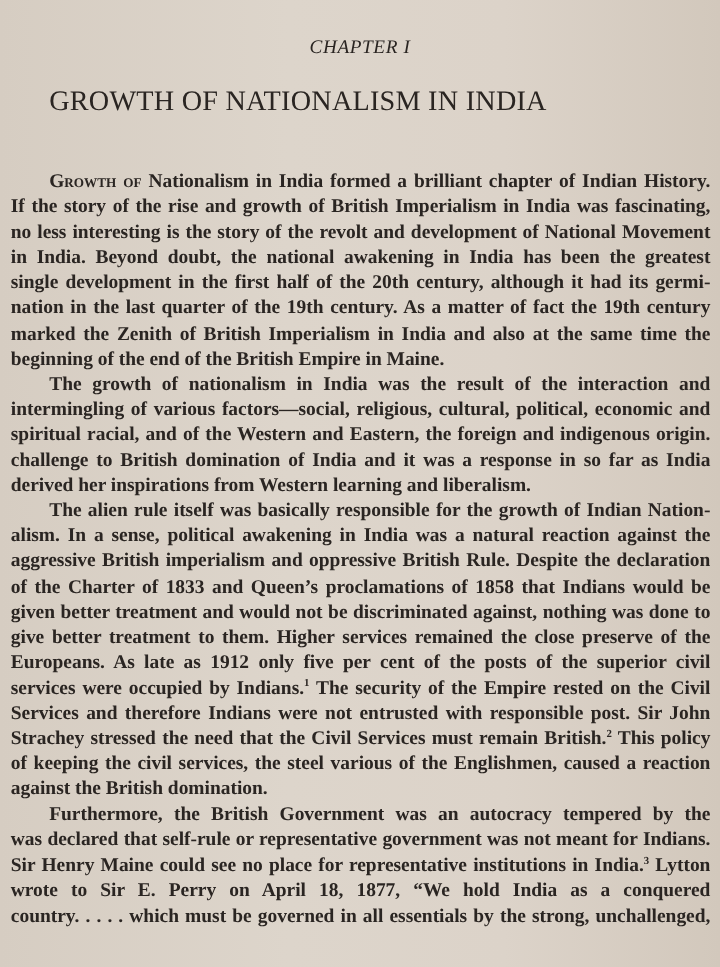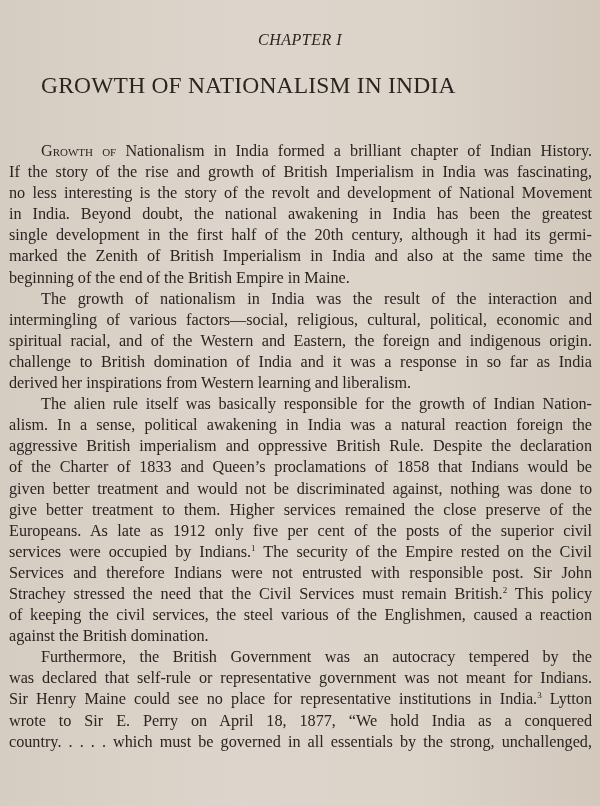--- a/index.html
+++ b/index.html
@@ -15,52 +15,53 @@
     position: absolute; top: 31px; left: 0; width: 600px; text-align: center;
     font-style: italic; font-size: 16px; letter-spacing: 0.5px;
   }
   .chapter-title {
     position: absolute; top: 72px; left: 0; width: 600px; 
     font-size: 23.5px; letter-spacing: 0.2px; margin-left: 41px;
   }
   .body-text { position: absolute; top: 141px; left: 9px; width: 583px; }
   .line {
     height: 21.1px; line-height: 21.1px; font-size: 16.2px;
-    white-space: nowrap; text-align: justify; text-align-last: justify;
+    white-space: nowrap; text-align: justify; text-align-last: justify; font-weight: bold;
   }
   .line.last { text-align-last: left; }
   .line.indent { padding-left: 32px; }
   .sc { font-variant: small-caps; }
   sup { font-size: 9px; line-height: 0; vertical-align: 6px; }
 </style>
 </head>
 <body>
 
 <div class="page">
   <div class="chapter-label">CHAPTER I</div>
   <div class="chapter-title">GROWTH OF NATIONALISM IN INDIA</div>
 
   <div class="body-text">
 
     <div class="line indent"><span class="sc">Growth of</span><span> Nationalism in India formed a brilliant chapter of Indian History.</span></div>
     <div class="line">If the story of the rise and growth  of British Imperialism in India was fascinating,</div>
     <div class="line">no less interesting is the story of the revolt and development of National Movement</div>
     <div class="line">in India. Beyond doubt, the national awakening in India has been the greatest</div>
     <div class="line">single development in the first half of the 20th century, although it had its germi-</div>
+    <div class="line">nation in the last quarter of the 19th century. As a matter of fact the 19th century</div>
     <div class="line">marked the Zenith of British Imperialism in India and also at the same time the</div>
     <div class="line last">beginning of the end of the British Empire in Maine.</div>
 
     <div class="line indent">The growth of nationalism in India was the result of the interaction and</div>
     <div class="line">intermingling of various factors—social, religious, cultural, political, economic and</div>
     <div class="line">spiritual racial, and of the Western and Eastern, the foreign and indigenous origin.</div>
     <div class="line">challenge to British domination of India and it was a response in so far as India</div>
     <div class="line last">derived her inspirations from Western learning and liberalism.</div>
 
     <div class="line indent">The alien rule itself was basically responsible for the growth of Indian Nation-</div>
-    <div class="line">alism. In a sense, political awakening in India was a natural reaction foreign the</div>
+    <div class="line">alism. In a sense, political awakening in India was a natural reaction against the</div>
     <div class="line">aggressive British imperialism and oppressive British Rule. Despite the declaration</div>
     <div class="line">of the Charter of 1833 and Queen’s proclamations of 1858 that Indians would be</div>
     <div class="line">given better treatment and would not be discriminated against, nothing was done to</div>
     <div class="line">give better treatment to them. Higher services remained the close preserve of the</div>
     <div class="line">Europeans. As late as 1912 only five per cent of the posts of the superior civil</div>
     <div class="line"><span>services were occupied by Indians.</span><sup>1</sup><span> The security of the Empire rested on the Civil</span></div>
     <div class="line">Services and therefore Indians were not entrusted with responsible post. Sir John</div>
     <div class="line"><span>Strachey stressed the need that the Civil Services must remain British.</span><sup>2</sup><span> This policy</span></div>
     <div class="line">of keeping the civil services, the steel various of the Englishmen, caused a reaction</div>
     <div class="line last">against the British domination.</div>

